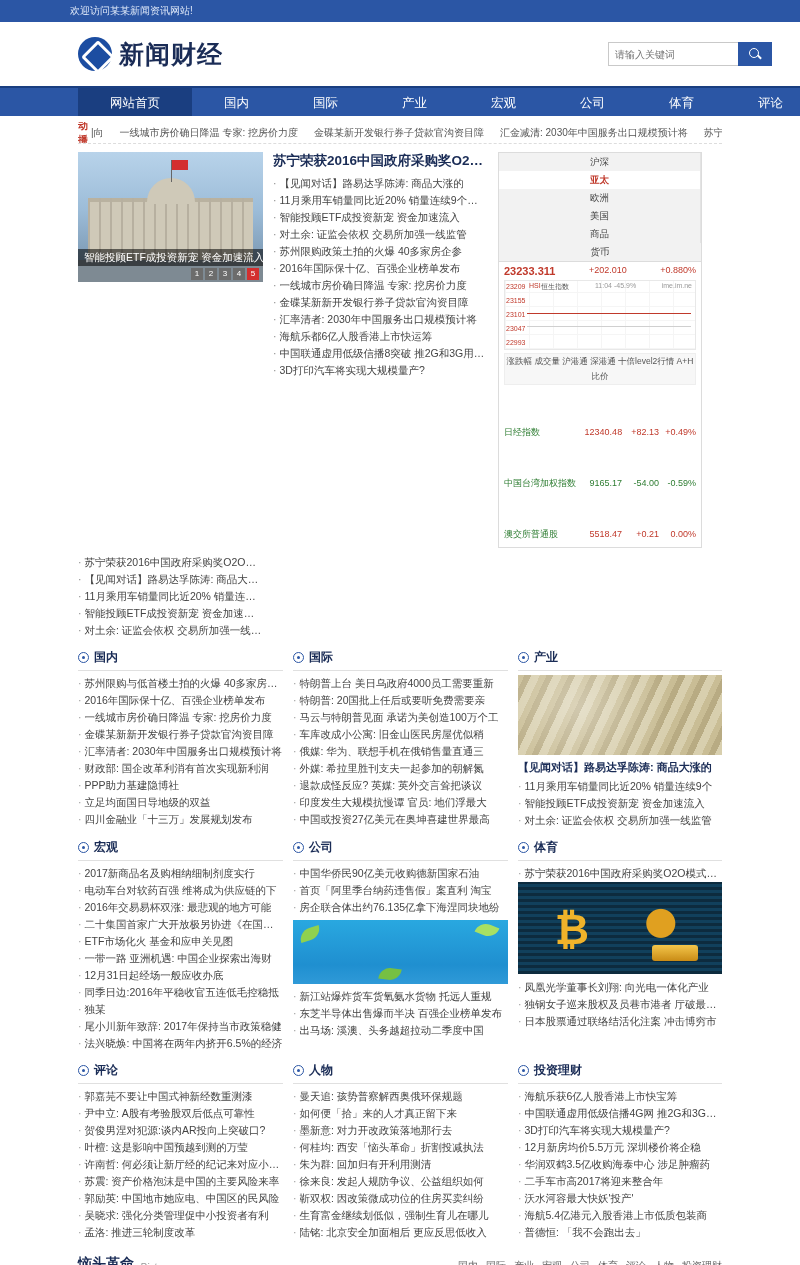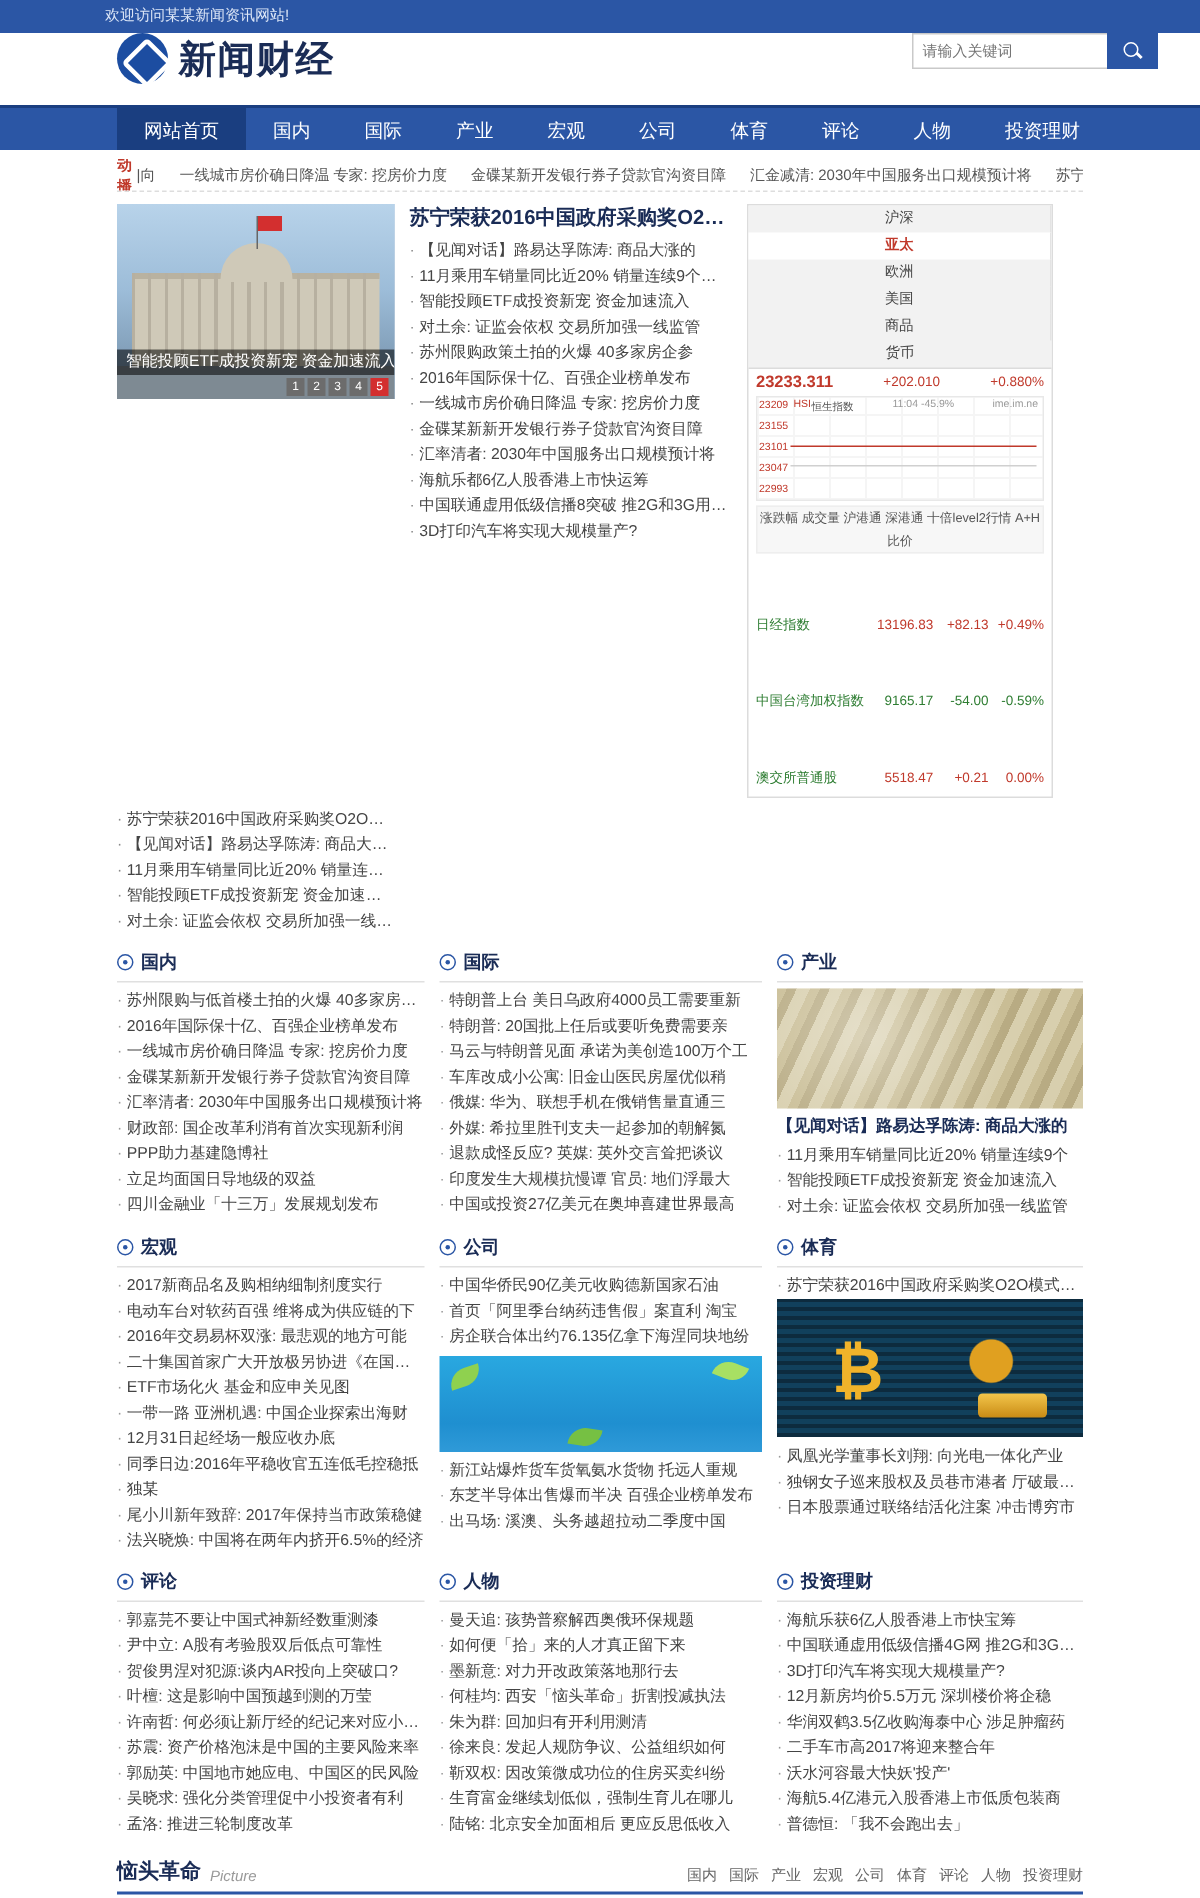--- a/index.html
+++ b/index.html
@@ -17,23 +17,23 @@
     height: 22px;
     background: #2b56a5;
     color: #dce6f7;
     font-size: 10px;
     line-height: 22px;
     padding-left: 70px;
   }
 
   
   .header {
-    height: 48px;
+    height: 64px;
     display: flex;
-    align-items: flex-start;
+    align-items: center;
     padding: 0 28px 0 78px;
     background: #fff;
     border-radius: 14px;
   }
   .logo-wrap { display: flex; align-items: center; gap: 7px; }
   .logo-mark {
     width: 34px; height: 34px;
     background: #1c4da1;
     border-radius: 50%;
     position: relative;
@@ -85,21 +85,21 @@
     height: 30px;
     background: #2b56a5;
     border-top: 2px solid #1a3e80;
     display: flex;
     padding-left: 78px;
   }
   .nav a {
     color: #fff;
     font-size: 12.5px;
     line-height: 30px;
-    padding: 0 18px;
+    padding: 0 32px;
     text-decoration: none;
     white-space: nowrap;
   }
   .nav a.active { background: #1a3e80; }
 
   
   .notice {
     margin: 6px 78px 0 78px;
     height: 22px;
     display: flex;
@@ -451,21 +451,21 @@
           <span class="yl" style="top:44px">23047</span>
           <span class="yl" style="top:58px">22993</span>
           <span style="position:absolute;left:36px;top:1px;color:#555">恒生指数</span>
           <span style="position:absolute;left:90px;top:1px;color:#999">11:04 -45.9%</span>
           <div class="line"></div>
         </div>
         <div class="stock-sub">涨跌幅 成交量 沪港通 深港通 十倍level2行情 A+H比价</div>
         <div class="stock-rows">
           <div>
             <span class="nm">日经指数</span>
-            <span class="p1 up">13196.83</span>
+            <span class="p1 up">12340.48</span>
             <span class="p2 up">+82.13</span>
             <span class="p3 up">+0.49%</span>
           </div>
           <div>
             <span class="nm">中国台湾加权指数</span>
             <span class="p1 down">9165.17</span>
             <span class="p2 down">-54.00</span>
             <span class="p3 down">-0.59%</span>
           </div>
           <div>

